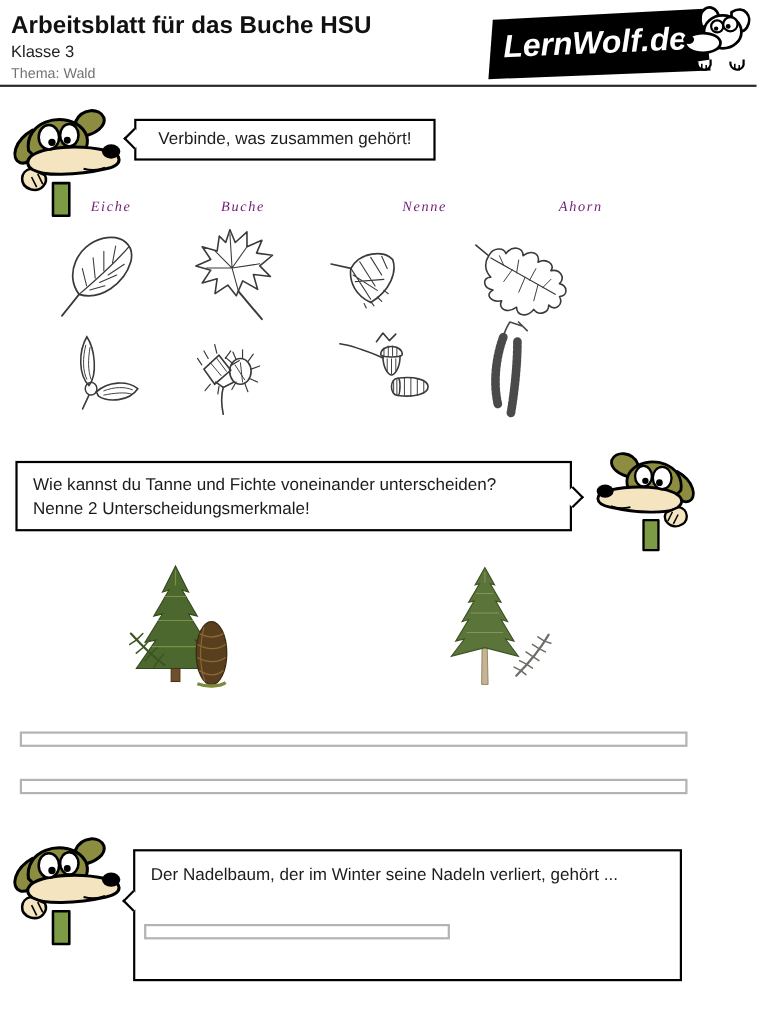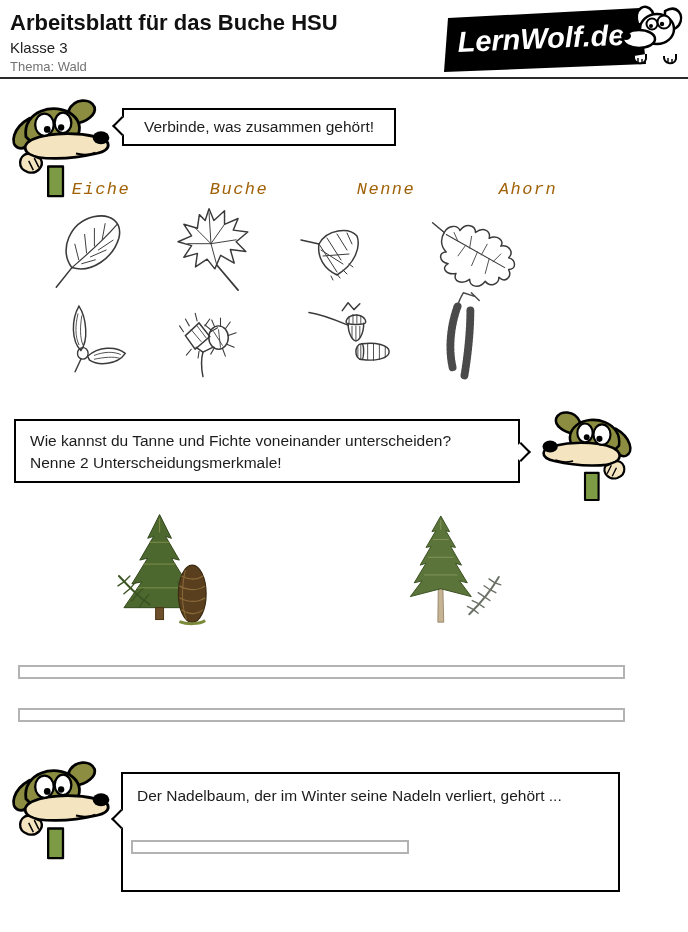--- a/index.html
+++ b/index.html
@@ -27,24 +27,24 @@
   .bubble-1 { left:122px; top:108px; width:274px; height:38px; display:flex; align-items:center; justify-content:center; }
   .bubble-2 { left:14px; top:419px; width:506px; height:64px; padding:9px 14px; }
   .bubble-3 { left:121px; top:772px; width:499px; height:120px; padding:11px 14px; }
   .ptr { position:absolute; width:14px; height:14px; background:#fff; transform:rotate(45deg); }
   .ptr-left  { left:-9.5px; border-left:2.5px solid #000; border-bottom:2.5px solid #000; }
   .ptr-right { right:-9.5px; border-right:2.5px solid #000; border-top:2.5px solid #000; }
 
   
   .tree-name {
     position:absolute; top:180px; transform:translateX(-50%);
-    font-family:Liberation Mono, monospace; font-style:italic;
-    font-size:17px; letter-spacing:1.5px; color:#a16207;
-  }
-  .name-1 { left:101px; } .name-2 { left:239px; } .name-3 { left:386px; } .name-4 { left:528px; }
+    font-family:Liberation Serif, serif; font-style:italic;
+    font-size:13px; letter-spacing:1.5px; color:#701a75;
+  }
+  .name-1 { left:101px; } .name-2 { left:221px; } .name-3 { left:386px; } .name-4 { left:528px; }
 
   .sketch { position:absolute; }
   
   .leaf-1 { left:48px;  top:207px; width:84px; height:88px; }
   .leaf-2 { left:166px; top:203px; width:88px; height:92px; }
   .leaf-3 { left:296px; top:216px; width:72px; height:70px; }
   .leaf-4 { left:428px; top:213px; width:94px; height:78px; }
   
   .fruit-1 { left:50px;  top:298px; width:82px; height:78px; }
   .fruit-2 { left:162px; top:298px; width:78px; height:84px; }

